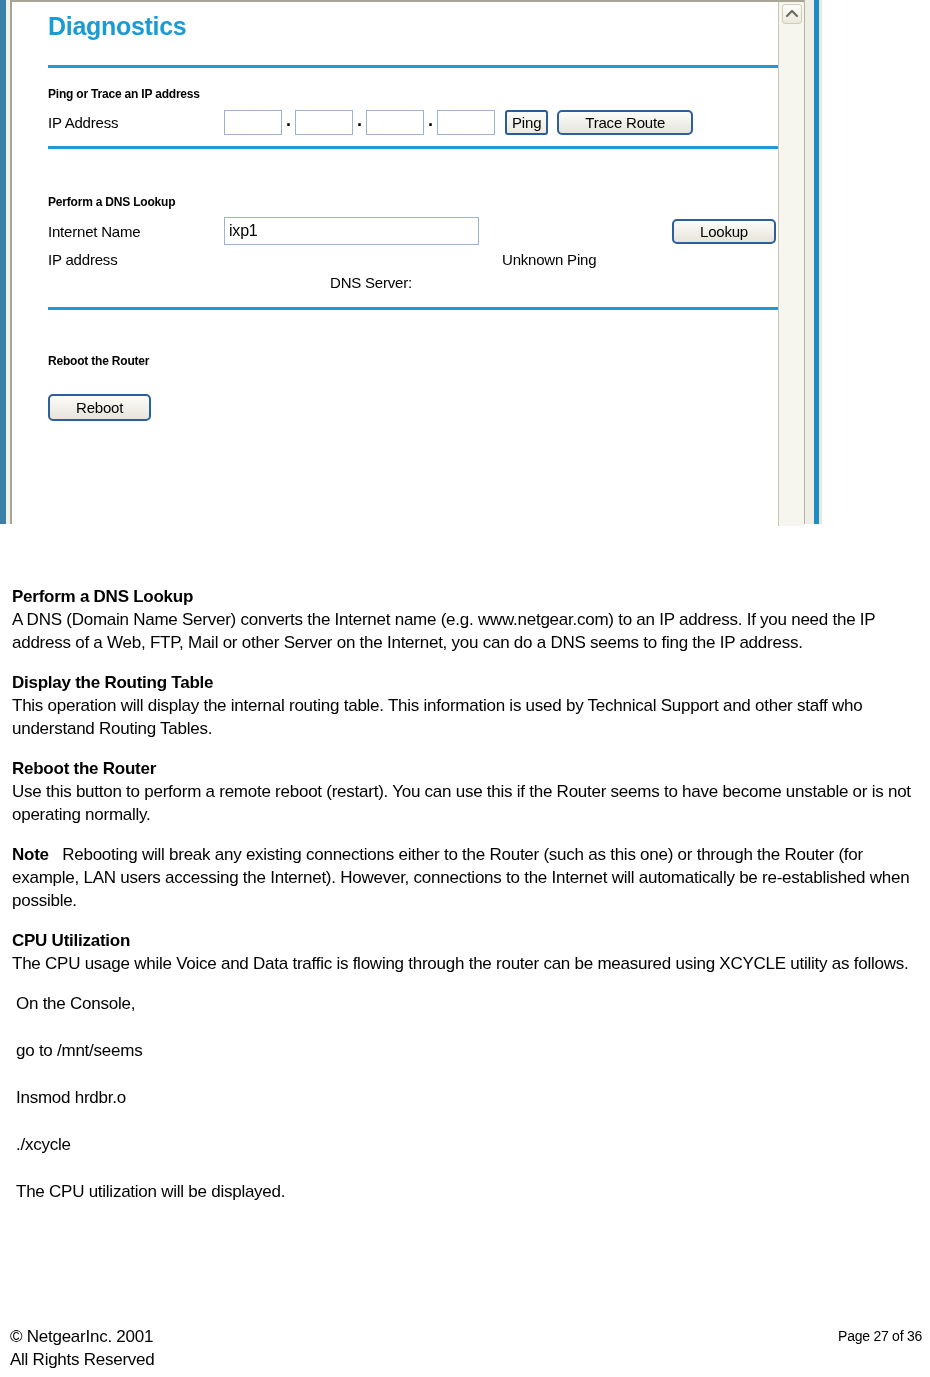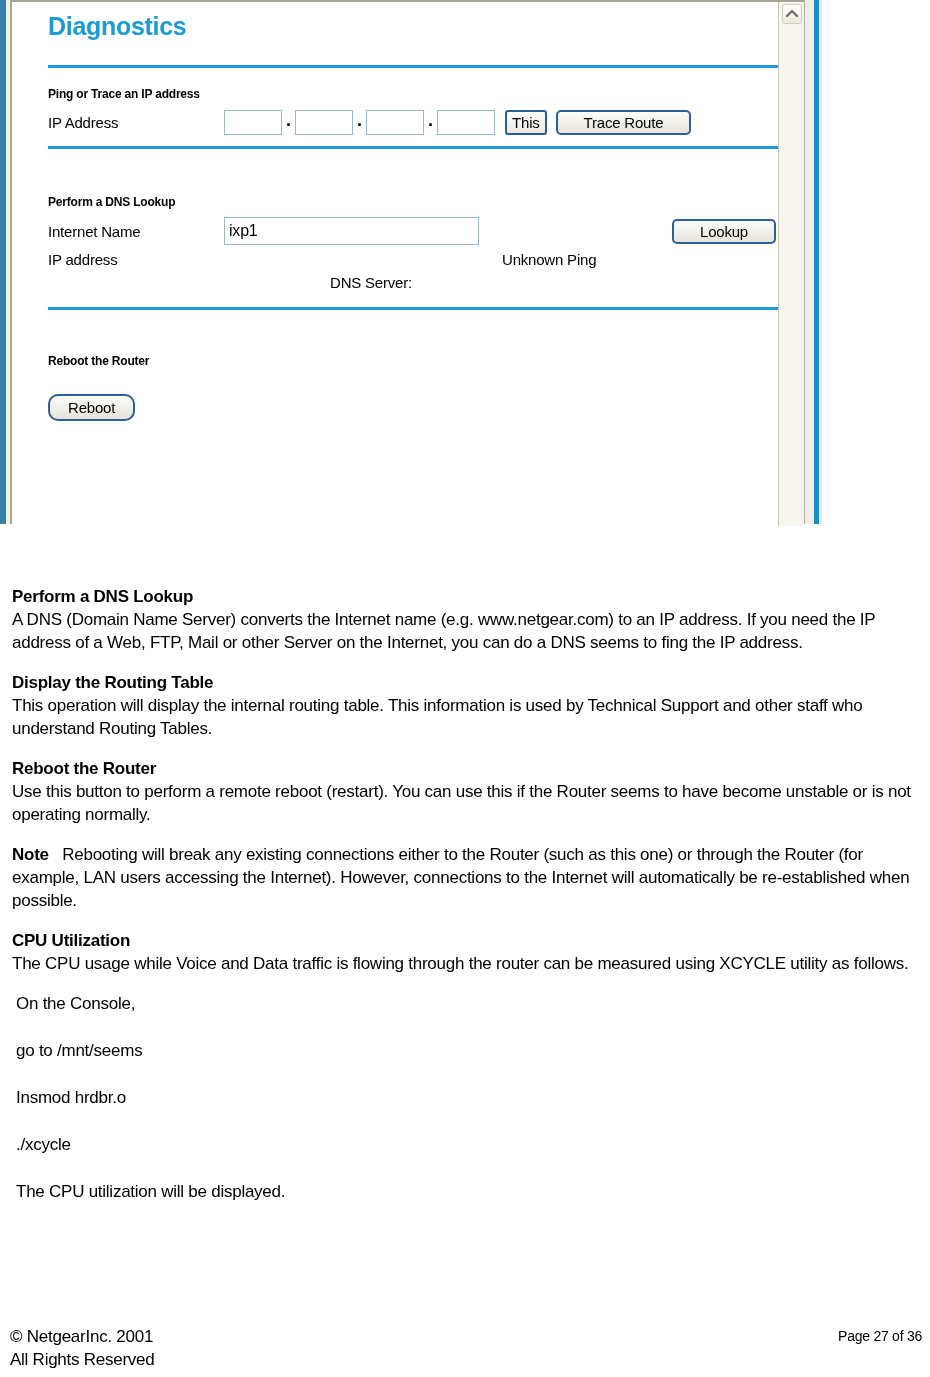--- a/index.html
+++ b/index.html
@@ -251,21 +251,21 @@
         <div class="row-label">IP Address</div>
 
         <input class="octet" type="text" value="" style="">
         <span class="dot">.</span>
         <input class="octet" type="text" value="" style="">
         <span class="dot">.</span>
         <input class="octet" type="text" value="" style="">
         <span class="dot">.</span>
         <input class="octet" type="text" value="" style="">
 
-        <button class="btn btn-focus" style="margin-left:10px;">This</button>
+        <button class="btn btn-focus" style="margin-left:10px;">Ping</button>
         <button class="btn btn-blue" style="margin-left:9px;">Trace Route</button>
       </div>
 
       <div style="height:11px"></div>
       <div class="hr-blue"></div>
 
       <div style="height:46px"></div>
       <div class="sec-head">Perform a DNS Lookup</div>
 
       <div style="height:8px"></div>
@@ -288,21 +288,21 @@
       </div>
 
       <div style="height:16px"></div>
       <div class="hr-blue"></div>
 
       <div style="height:44px"></div>
       <div class="sec-head">Reboot the Router</div>
 
       <div style="height:26px"></div>
       <div class="row">
-        <button class="btn btn-blue" style="padding:3px 18px;border-radius:10px;">Reboot</button>
+        <button class="btn btn-blue" style="padding:3px 26px;">Reboot</button>
       </div>
 
     </div>
 
     <div class="shot-scroll">
       <div class="shot-scroll-up">
         <span>
           <svg width="12" height="9" viewBox="0 0 12 9">
             <path d="M1 7 L6 2 L11 7" stroke="#6e6c62" stroke-width="2.2" fill="none" stroke-linecap="round" stroke-linejoin="round"></path>
           </svg>

